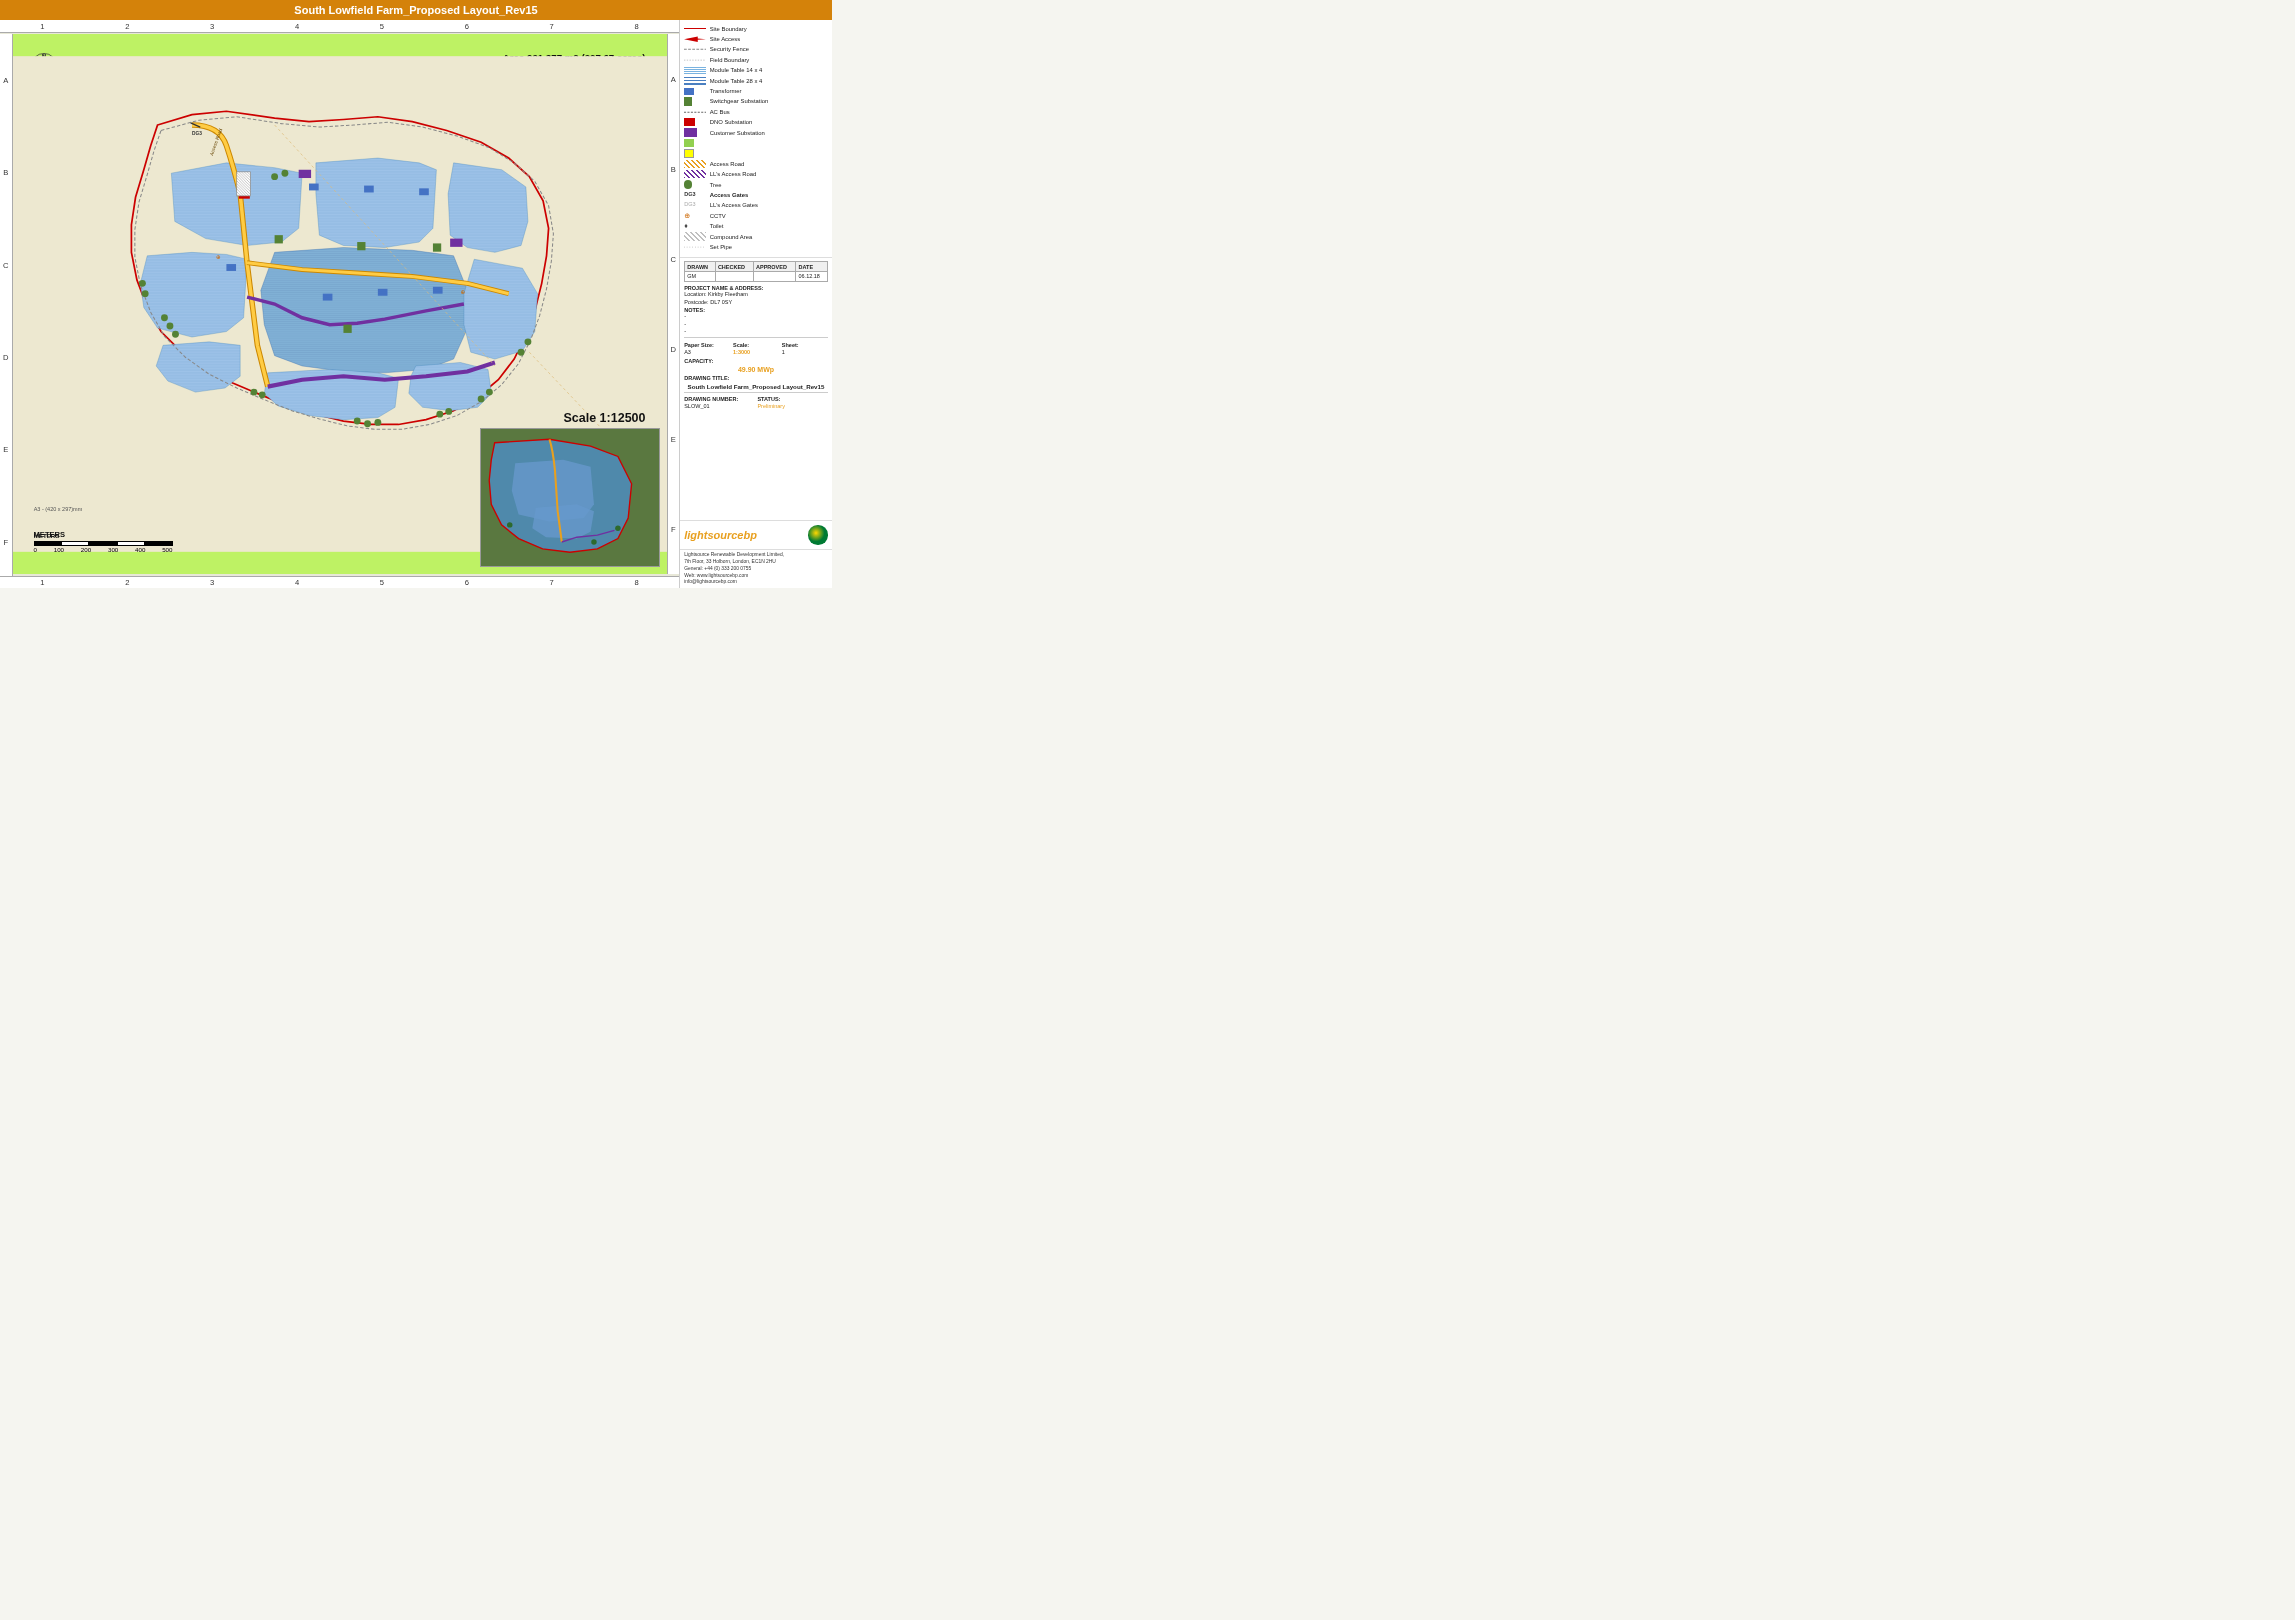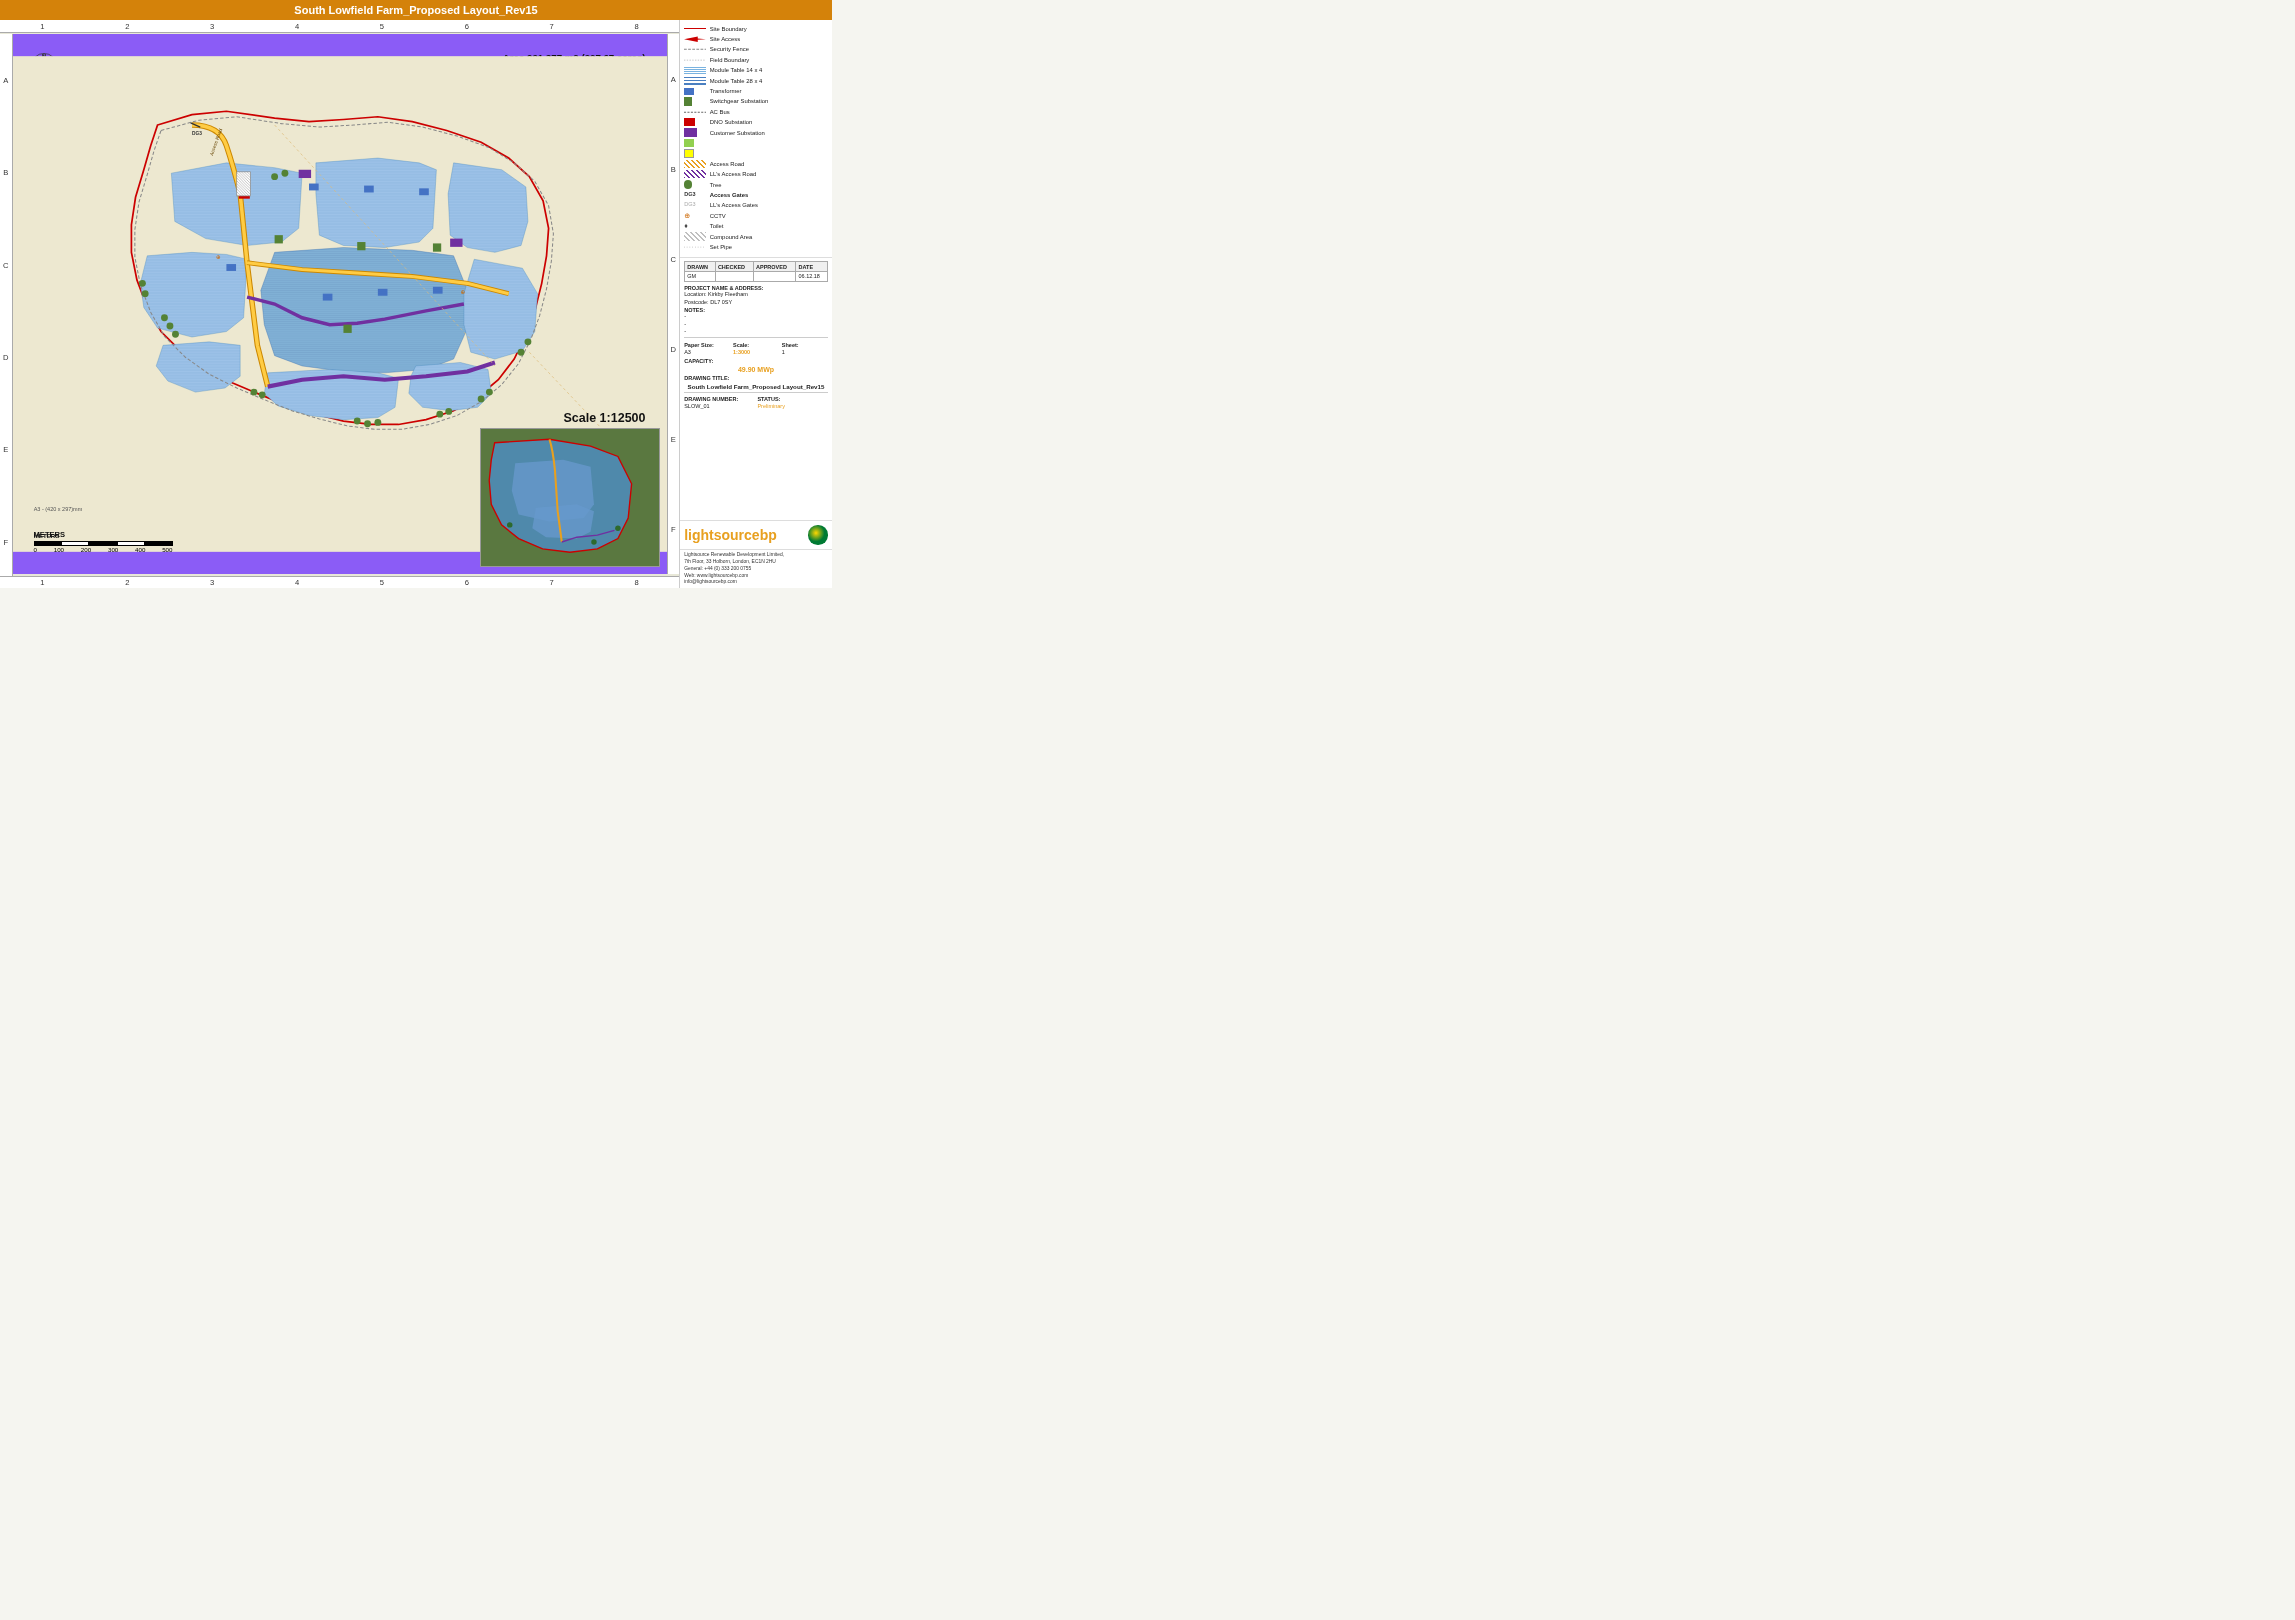--- a/index.html
+++ b/index.html
@@ -98,21 +98,21 @@
       justify-content: center;
     }
 
     
     #map-drawing {
       position: absolute;
       top: 14px;
       left: 12.5px;
       right: 12.5px;
       bottom: 14px;
-      background: #8b5cf6;
+      background: #bef264;
     }
 
     
     #north-arrow {
       position: absolute;
       top: 17.3px;
       left: 17.3px;
       width: 28px;
       height: 28px;
     }
@@ -299,23 +299,24 @@
     
     #logos-section {
       padding: 4.2px;
       display: flex;
       align-items: center;
       justify-content: flex-end;
       gap: 3.5px;
       border-top: 0.7px solid #ddd;
     }
     .logo-lsrc {
-      font-size: 14px;
+      font-size: 11px;
       font-weight: bold;
       color: #e8a020;
+      font-style: italic;
     }
     .logo-bp {
       width: 19.4px;
       height: 19.4px;
       border-radius: 50%;
       background: radial-gradient(circle at 40% 40%, #ffd700, #007a33 50%);
     }
 
     
     #address-section {

